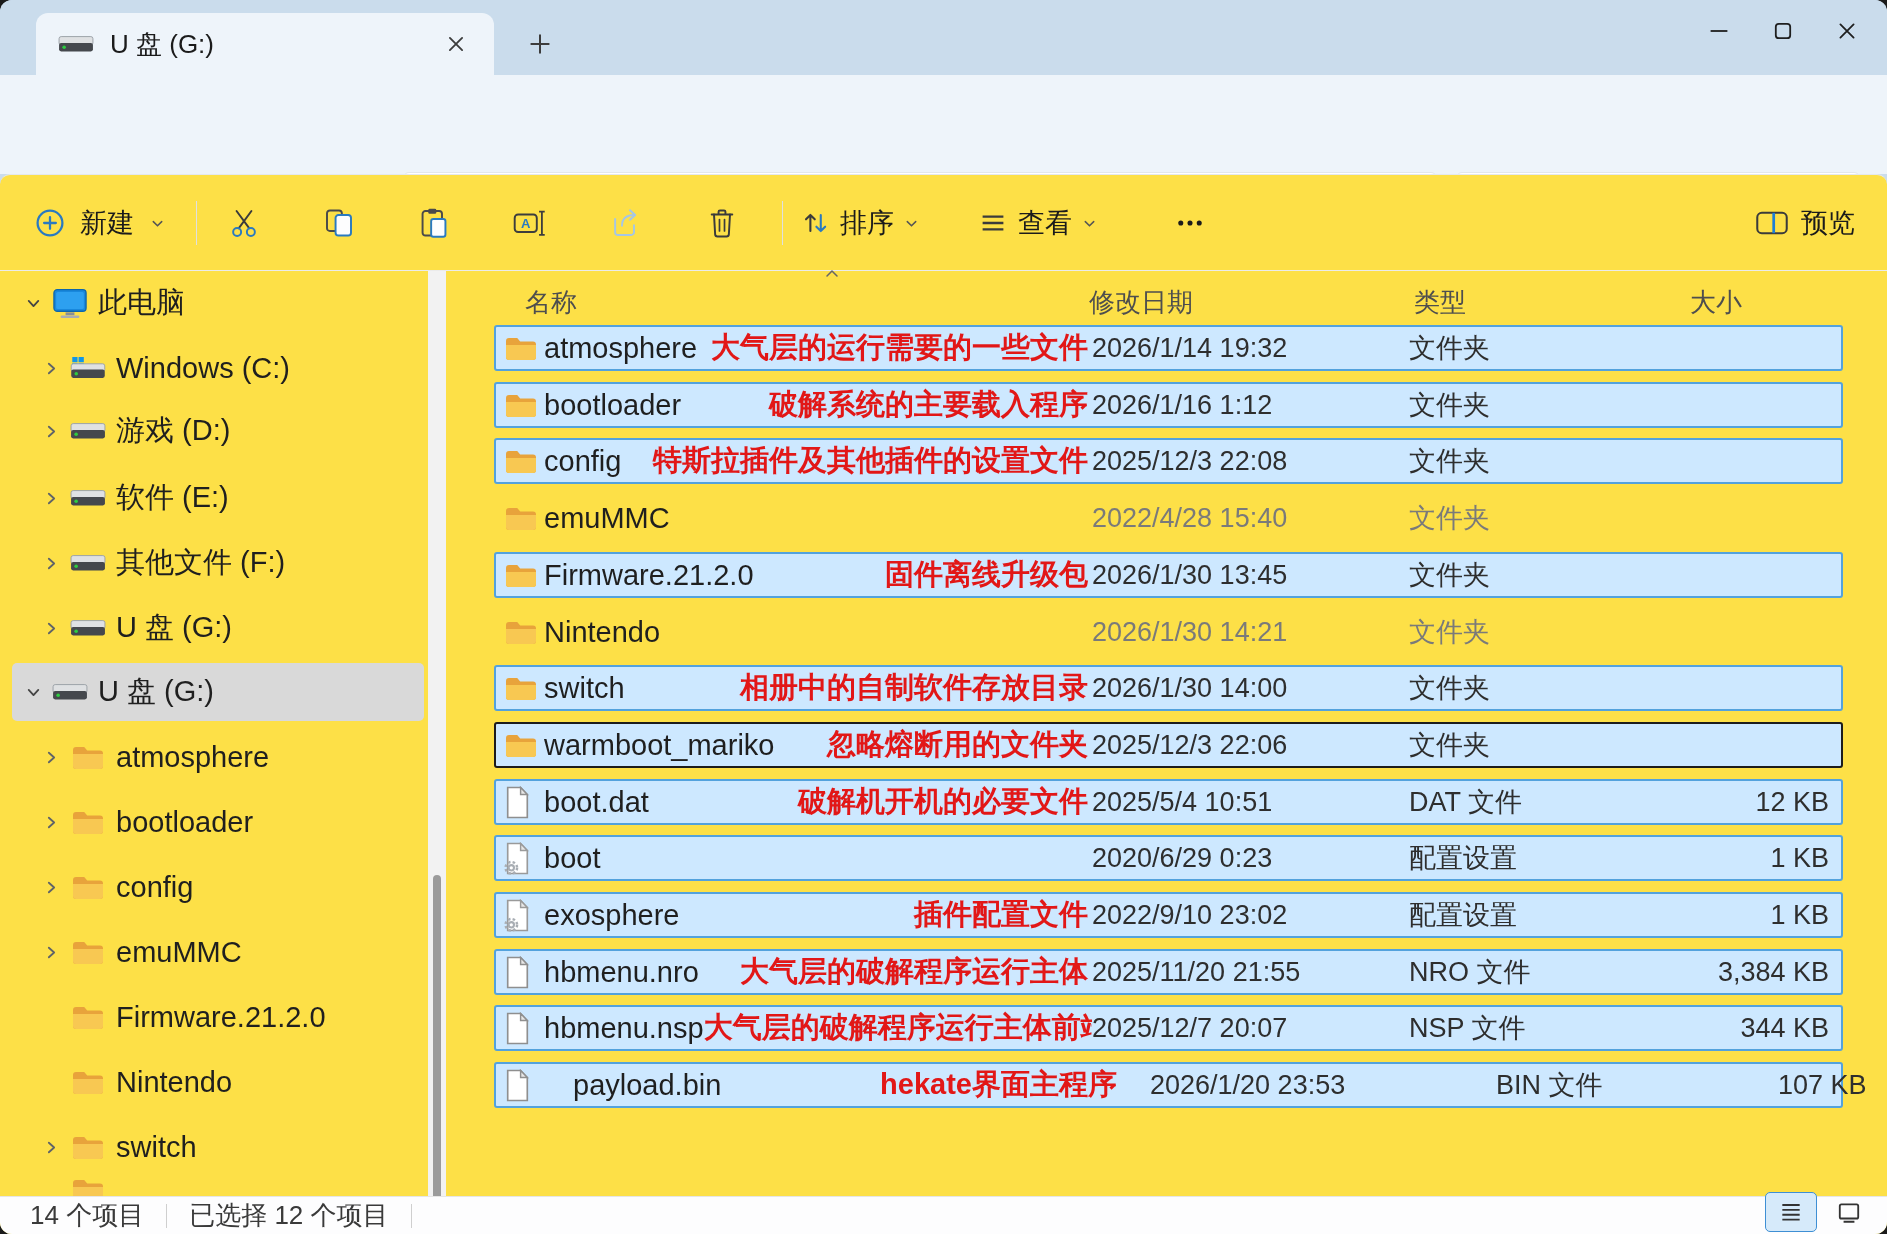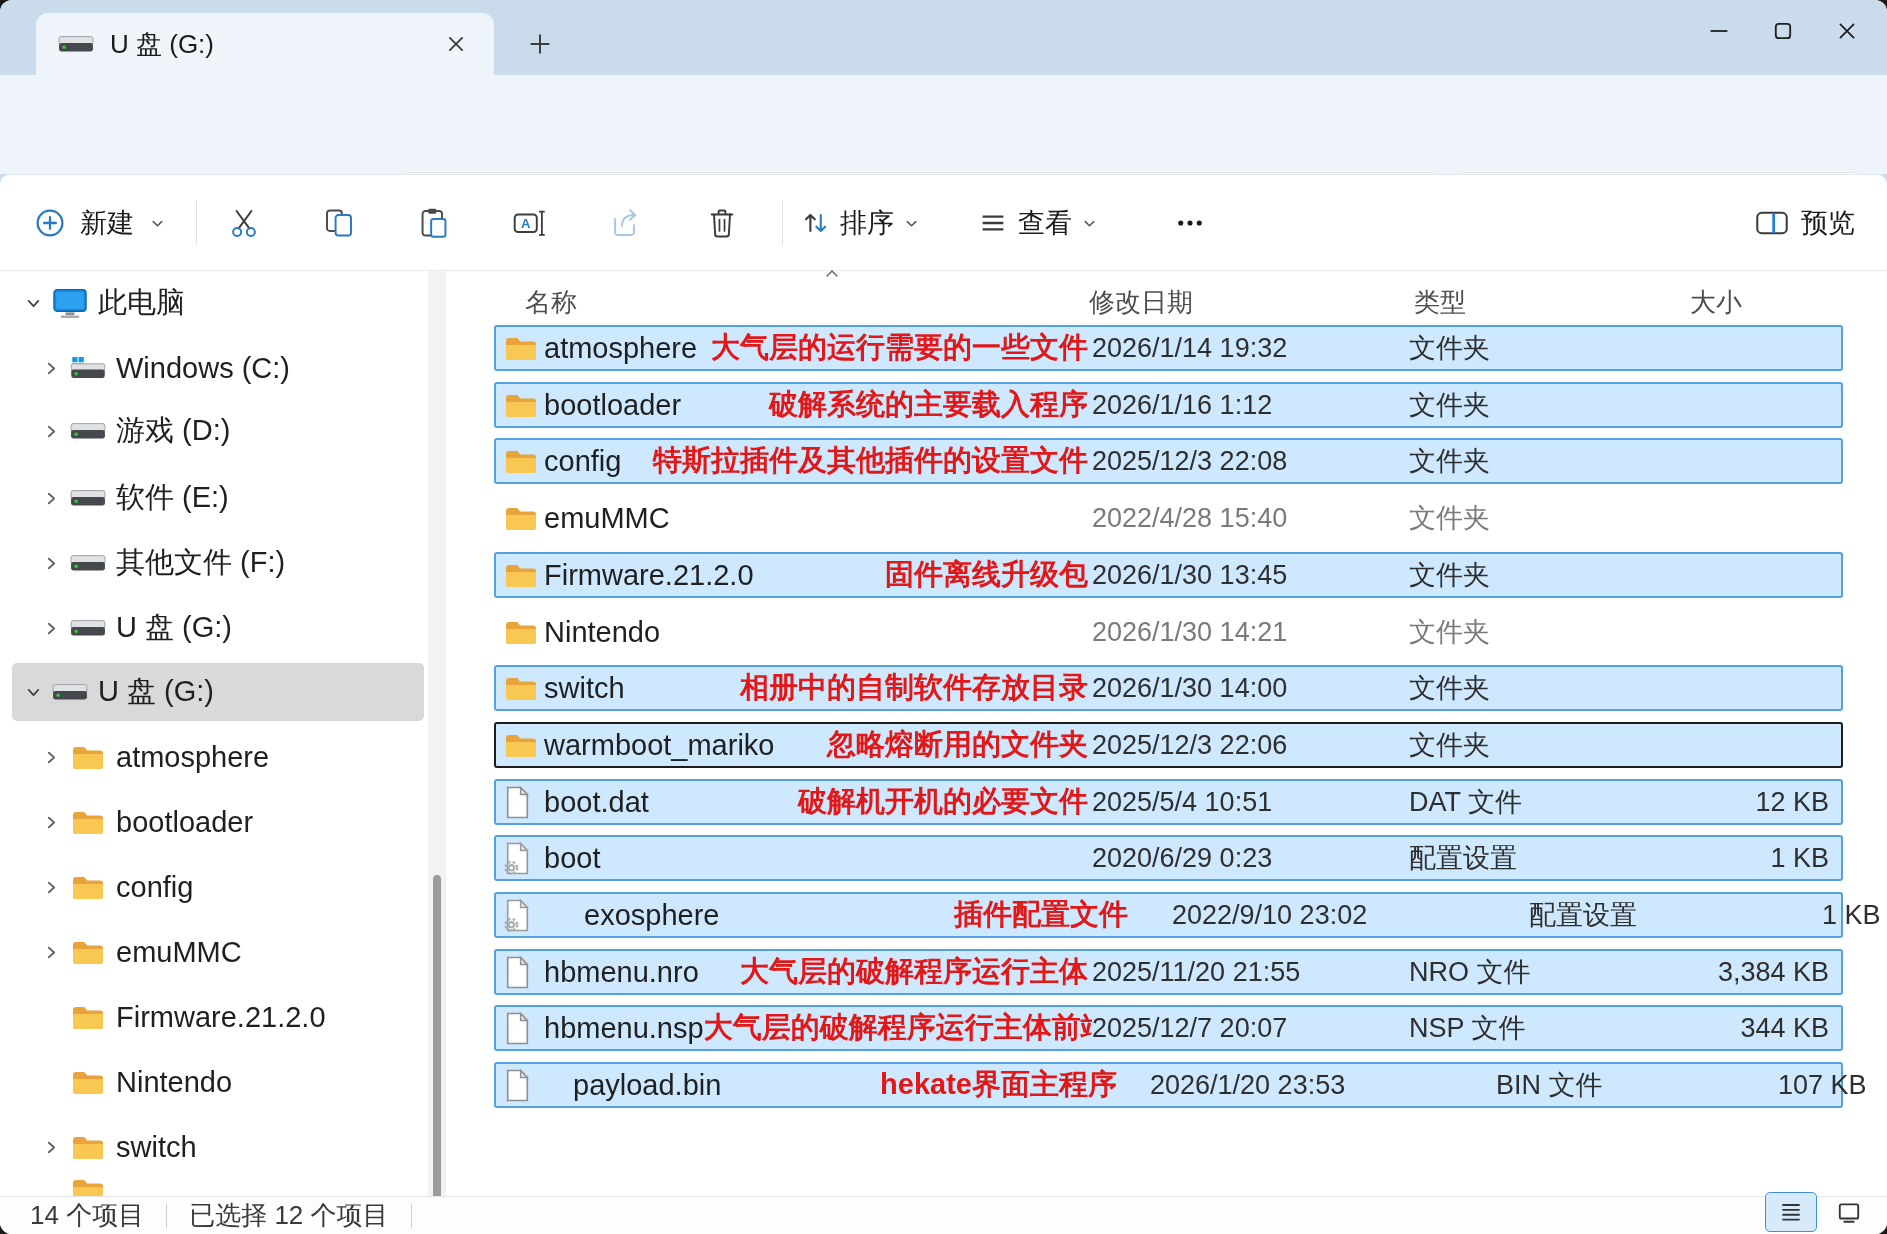--- a/index.html
+++ b/index.html
@@ -20,21 +20,21 @@
   .nav-btn{position:absolute;top:100px;width:48px;height:48px;display:flex;align-items:center;justify-content:center;border-radius:6px;}
   .addressbar{position:absolute;left:403px;top:97px;width:1034px;height:57px;background:#fff;border:1px solid #e2e7ec;border-radius:6px;display:flex;align-items:center;padding-left:26px;}
   .crumb-text{font-size:27px;color:#1b1b1b;margin:0 10px;white-space:nowrap;}
   .crumb-chev{display:flex;align-items:center;margin:0 8px;}
   .searchbox{position:absolute;left:1456px;top:97px;width:404px;height:57px;background:#fff;border:1px solid #e2e7ec;border-radius:6px;display:flex;align-items:center;}
   .searchbox input{border:none;outline:none;flex:1;font-size:26px;color:#333;padding-left:30px;background:transparent;}
   .searchbox input::placeholder{color:#757575;}
   .search-ic{margin-right:22px;display:flex;}
 
   
-  .sheet{position:absolute;left:0;top:174px;width:100%;height:1060px;background:#ffffff;border-radius:10px 10px 0 0;border-top:1px solid #e4e9ef;}
+  .sheet{position:absolute;left:0;top:174px;width:100%;height:1060px;background:#fde047;border-radius:10px 10px 0 0;border-top:1px solid #e4e9ef;}
   .toolbar{position:absolute;left:0;top:0;width:100%;height:96px;border-bottom:1px solid #ebebeb;}
   .tb-new{position:absolute;left:24px;top:24px;height:48px;display:flex;align-items:center;border-radius:6px;padding:0 10px;}
   .tb-new-label{font-size:27px;color:#1b1b1b;margin:0 16px 0 14px;}
   .tb-divider{position:absolute;top:26px;width:1px;height:44px;background:#e0e0e0;}
   .tb-btn{position:absolute;top:24px;width:56px;height:48px;display:flex;align-items:center;justify-content:center;border-radius:6px;}
   .tb-menu{position:absolute;top:24px;height:48px;display:flex;align-items:center;border-radius:6px;}
   .tb-menu-label{font-size:27px;color:#1b1b1b;margin:0 10px;}
   .tb-preview{position:absolute;top:24px;right:32px;height:48px;display:flex;align-items:center;}
   .tb-preview-label{font-size:27px;color:#1b1b1b;margin-left:12px;}
 
@@ -678,21 +678,21 @@
                 <circle cx="7" cy="25" r="1.6" fill="#fff"></circle>
               </svg>
             </div>
             <div class="fr-namecell">
               <span class="fr-name">boot</span>
             </div>
             <div class="fr-date">2020/6/29 0:23</div>
             <div class="fr-type">配置设置</div>
             <div class="fr-size">1 KB</div>
           </div>
-          <div class="frow sel" style="top: 567px; gap: 40px;">
+          <div class="frow sel" style="top: 567px;">
             <div class="fr-ico">
               <svg width="27" height="33" viewBox="0 0 26 32">
                 <path d="M3.5 1.5 h12.5 l6.5 6.8 v22.2 h-19 Z" fill="#fff" stroke="#9a9a9a" stroke-width="1.6"></path>
                 <path d="M16 1.5 l6.5 6.8 h-6.5 Z" fill="#e7e7e7" stroke="#9a9a9a" stroke-width="1.4"></path>
                 <circle cx="7" cy="25" r="5.6" fill="none" stroke="#a8adb3" stroke-width="2.4" stroke-dasharray="2.4 2.1"></circle>
                 <circle cx="7" cy="25" r="3.6" fill="#a8adb3"></circle>
                 <circle cx="7" cy="25" r="1.6" fill="#fff"></circle>
               </svg>
             </div>
             <div class="fr-namecell">

